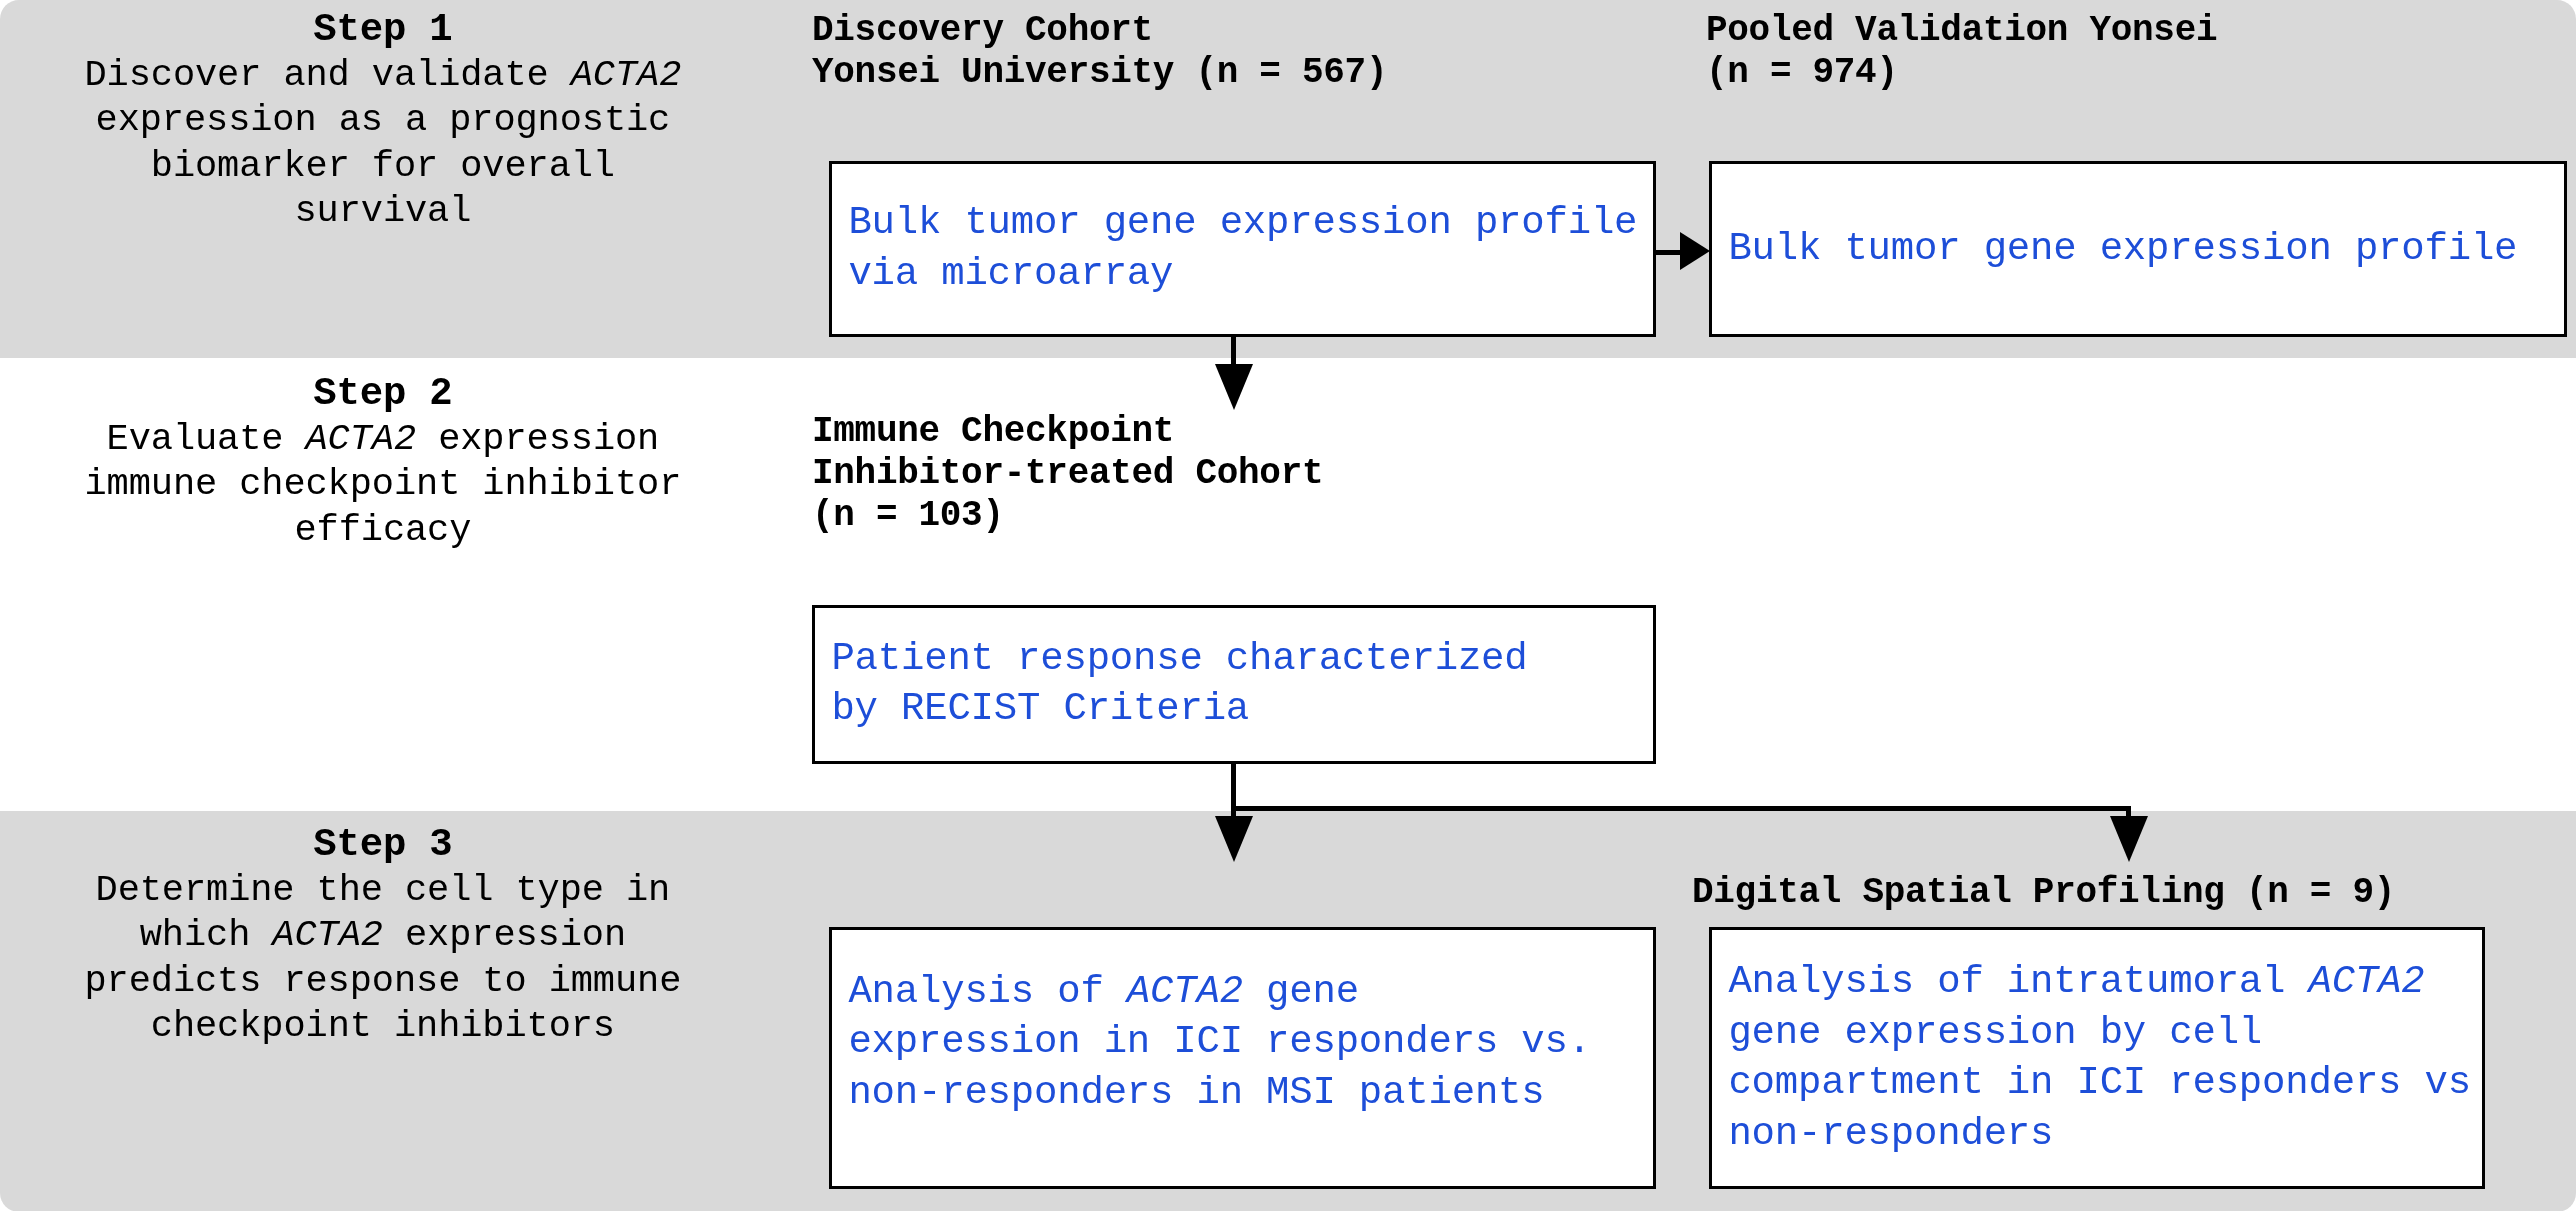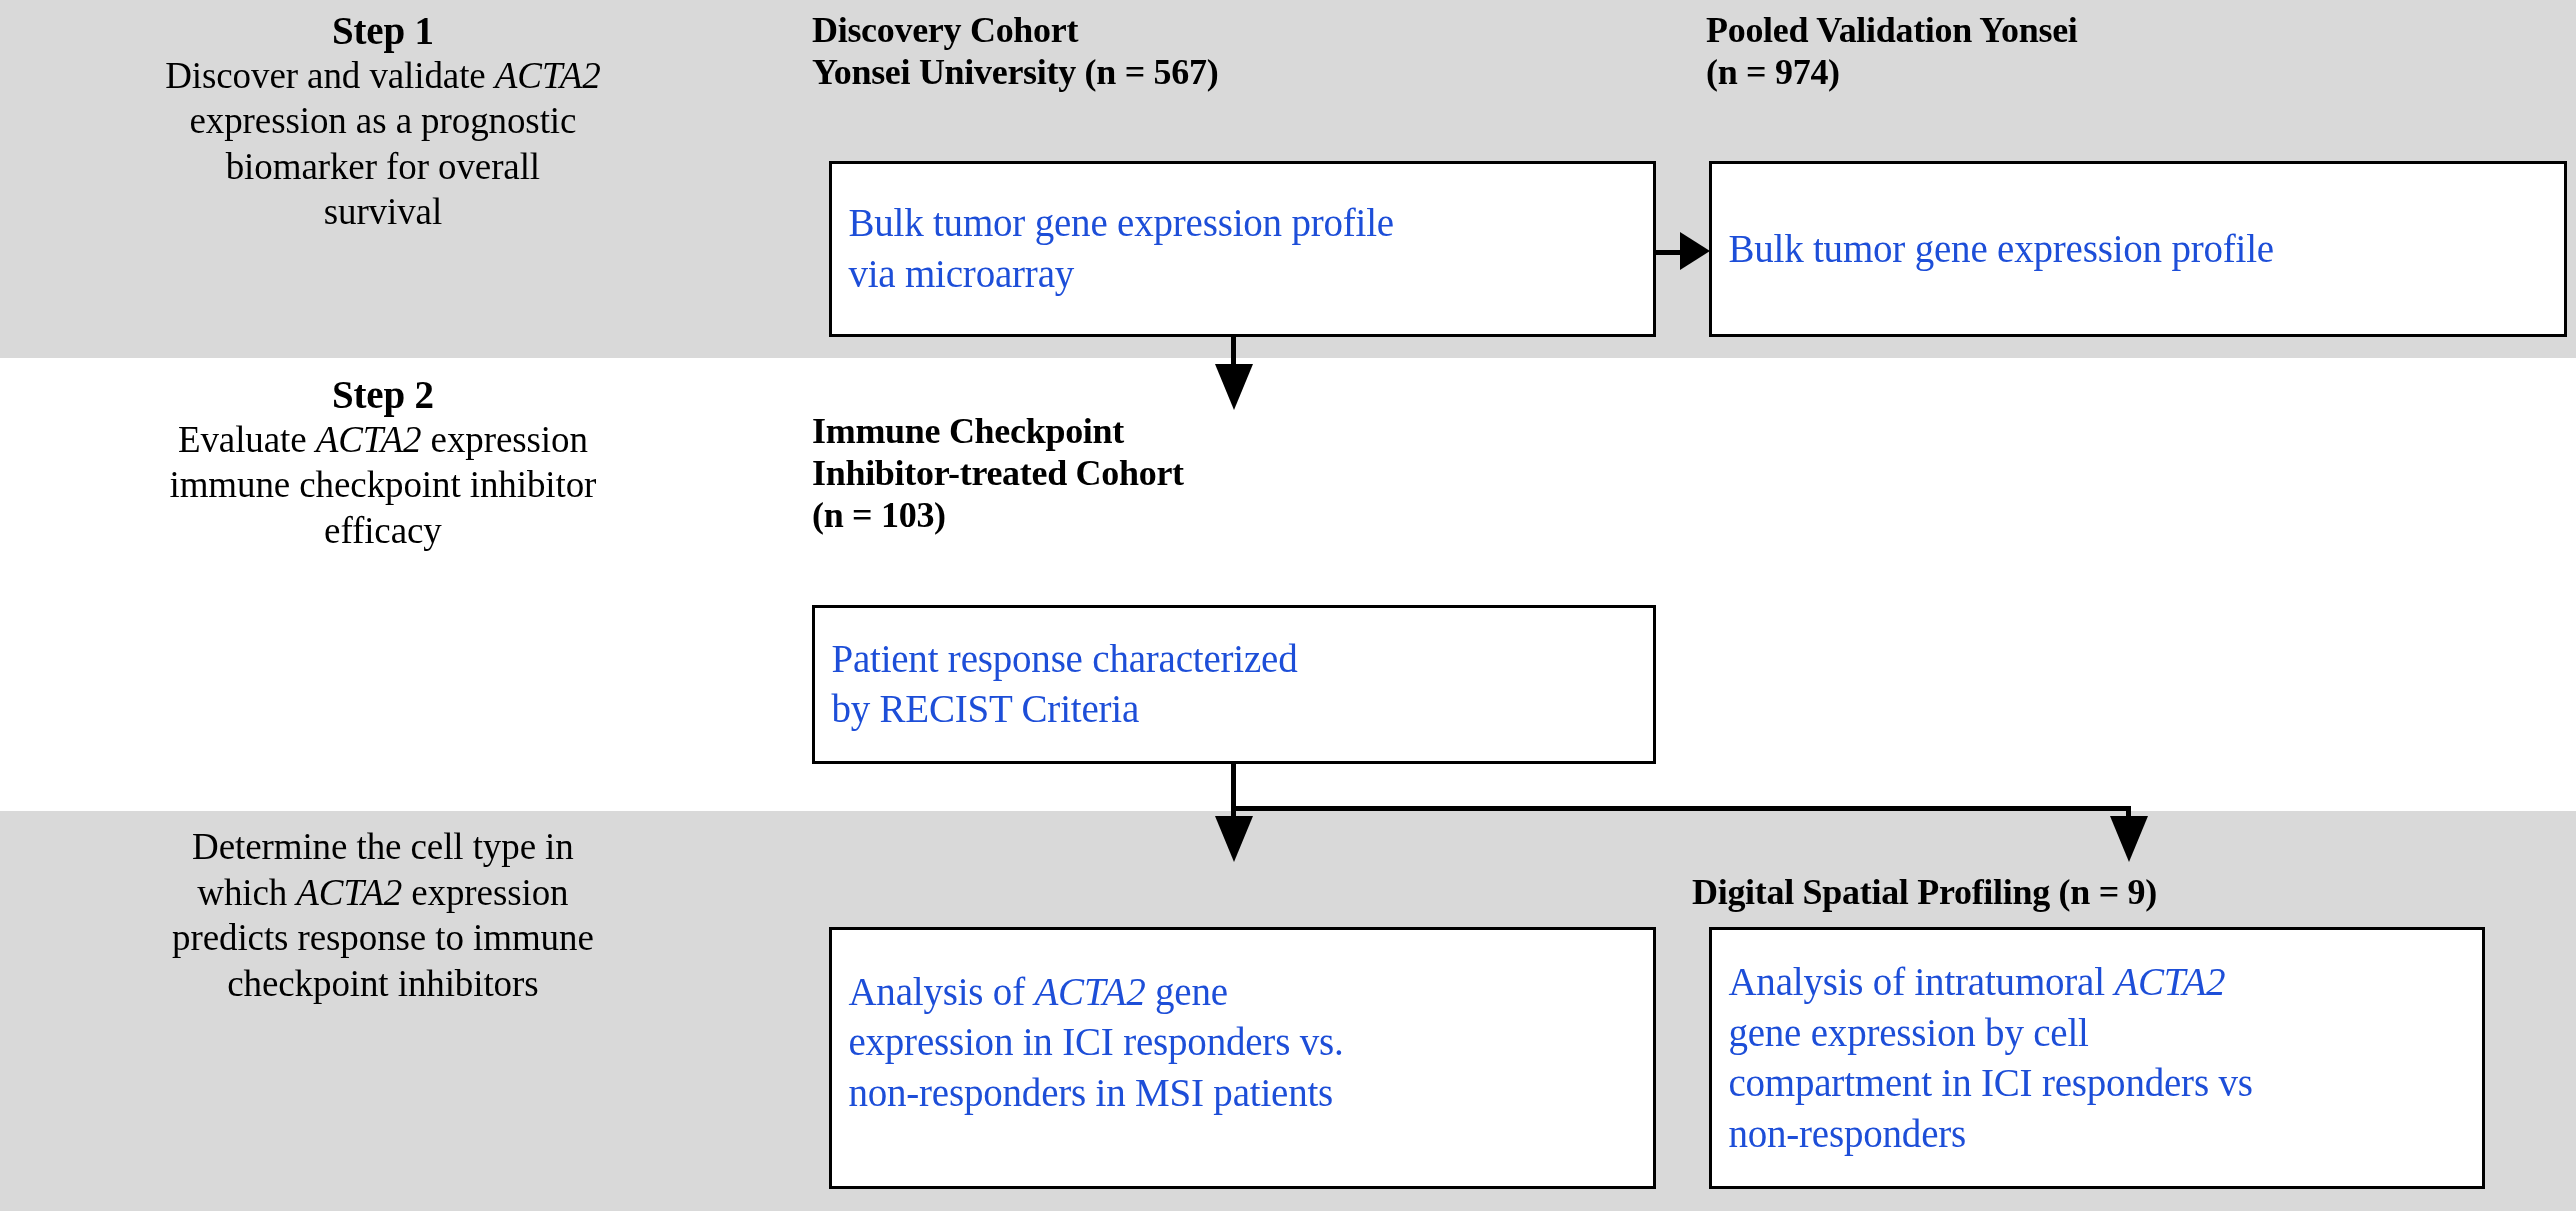--- a/index.html
+++ b/index.html
@@ -6,22 +6,23 @@
   html, body {
     margin: 0;
     padding: 0;
     background: #ffffff;
   }
   #canvas {
     position: relative;
     width: 2576px;
     height: 1212px;
     background: #ffffff;
-    font-family: Liberation Serif, serif;
+    font-family: Liberation Mono, monospace;
     overflow: hidden;
+    border-radius: 19px;
   }
 
   
   .band {
     position: absolute;
     left: 0;
     width: 2576px;
     background: #d9d9d9;
   }
   #band-step1 { top: 0px;    height: 358px; }
@@ -134,20 +135,21 @@
   <div class="step-col" id="step2-col">
     <div class="step-title">Step 2</div>
     <div class="step-body">
       <div>Evaluate <span class="it">ACTA2</span> expression</div>
       <div>immune checkpoint inhibitor</div>
       <div>efficacy</div>
     </div>
   </div>
 
   <div class="step-col" id="step3-col">
+    <div class="step-title">Step 3</div>
     <div class="step-body">
       <div>Determine the cell type in</div>
       <div>which <span class="it">ACTA2</span> expression</div>
       <div>predicts response to immune</div>
       <div>checkpoint inhibitors</div>
     </div>
   </div>
 
   <div class="cohort-head" style="left:812px; top:10.4px; width:879px;">
     <div>Discovery Cohort</div>

